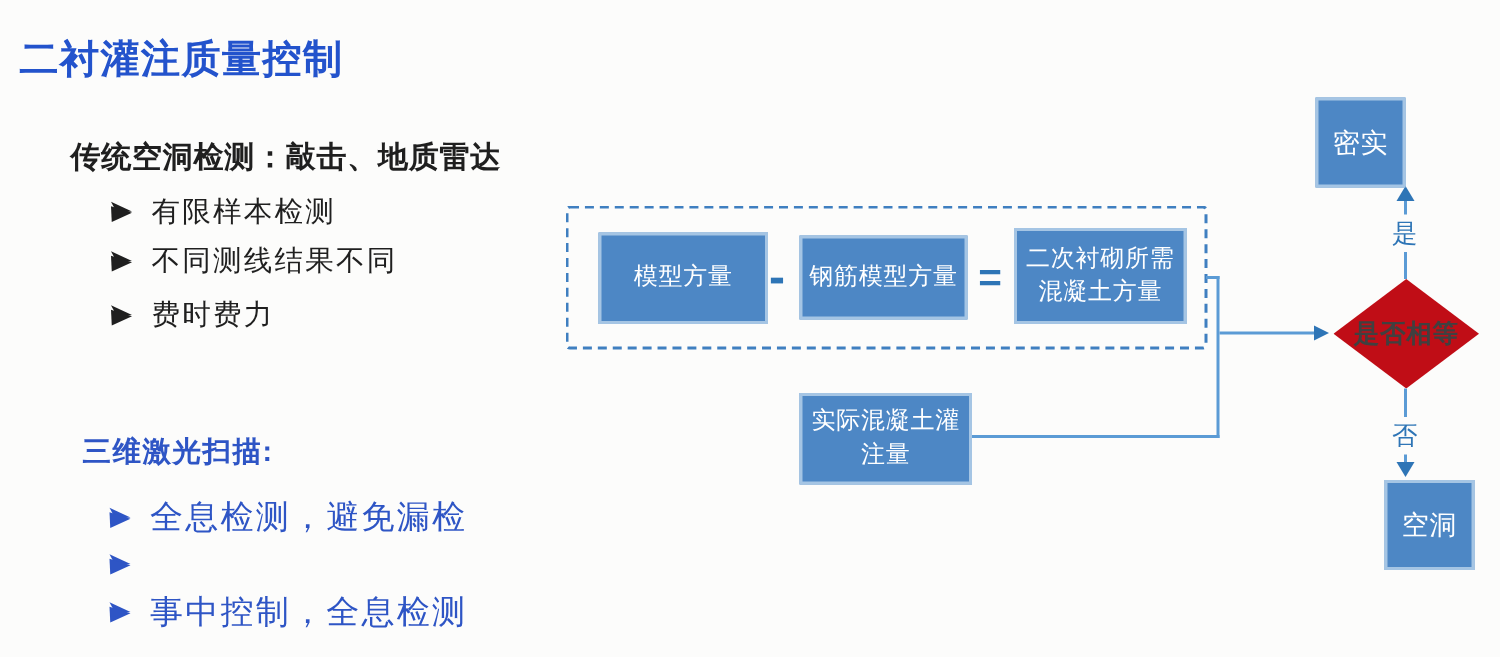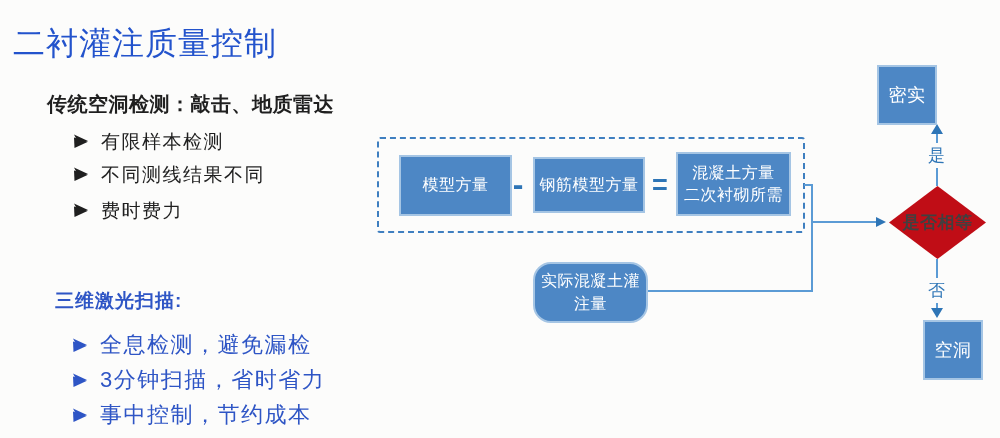--- a/index.html
+++ b/index.html
@@ -5,21 +5,21 @@
   html,body { margin:0; padding:0; background:#ffffff; }
   .slide {
     position:relative; width:1000px; height:438px;
     background:var(--bg, #fcfcfb);
     font-family:"Liberation Sans", sans-serif;
     overflow:hidden;
   }
   
   .page-title {
     position:absolute; left:13px; top:22px;
-    font-size:32px; font-weight:normal; letter-spacing:1px;
+    font-size:26px; font-weight:bold; letter-spacing:1px;
     color:var(--title-blue, #2353cc);
   }
   .trad-heading {
     position:absolute; left:47px; top:91px;
     font-size:20px; font-weight:600; letter-spacing:0.5px;
     color:var(--text-black, #1f1f1f);
   }
   .laser-heading {
     position:absolute; left:55px; top:288px;
     font-size:19px; font-weight:bold; letter-spacing:1px;
@@ -46,21 +46,21 @@
     background:var(--box-fill, #4d87c5);
     border:2px solid var(--box-border, #a5c5e4);
     color:#fff; display:flex; flex-direction:column;
     align-items:center; justify-content:center; text-align:center;
     font-size:16px; line-height:1.38; letter-spacing:0.5px;
   }
   .flow-box span { display:block; }
   #box-model    { left:399px; top:155px; width:113px; height:61px; }
   #box-rebar    { left:533px; top:157px; width:112px; height:56px; }
   #box-required { left:676px; top:152px; width:115px; height:64px; }
-  #box-actual   { left:533px; top:262px; width:115px; height:61px;border-radius:18px; }
+  #box-actual   { left:533px; top:262px; width:115px; height:61px; }
   #box-dense    { left:877px; top:65px;  width:60px;  height:60px; font-size:18px; }
   #box-void     { left:907px; top:320px; width:60px;  height:60px; font-size:18px;margin-left:16px; }
   .operator {
     position:absolute; color:var(--connector, #2e75b6);
     font-weight:bold; text-align:center;
   }
   #op-minus  { left:506px; top:166px; width:24px; font-size:32px; }
   #op-equals { left:647px; top:170px; width:26px; font-size:27px; }
   .line { position:absolute; background:var(--line-blue, #5b9bd5); }
   #line-exit       { left:804px; top:184px; width:9px;   height:2px; }
@@ -144,51 +144,50 @@
       </span>
       <span>全息检测，避免漏检</span>
     </li>
     <li>
       <span class="b-icon">
         <svg width="16" height="15" viewBox="0 0 16 15" fill="currentColor">
           <polygon points="1,0.5 15,7 5,8"></polygon>
             <polygon points="1,3.5 15,7.8 1.5,14"></polygon>
         </svg>
       </span>
-      <span>3分钟扫描，省时省力</span>
-    </li>
-    <li>
-      <span class="b-icon">
-        <svg width="16" height="15" viewBox="0 0 16 15" fill="currentColor">
-          <polygon points="1,0.5 15,7 5,8"></polygon>
-            <polygon points="1,3.5 15,7.8 1.5,14"></polygon>
-        </svg>
-      </span>
-      <span>事中控制，节约成本</span>
+    </li>
+    <li>
+      <span class="b-icon">
+        <svg width="16" height="15" viewBox="0 0 16 15" fill="currentColor">
+          <polygon points="1,0.5 15,7 5,8"></polygon>
+            <polygon points="1,3.5 15,7.8 1.5,14"></polygon>
+        </svg>
+      </span>
+      <span>事中控制，全息检测</span>
     </li>
   </ul>
 
   <div>
     <div class="dashed-group"></div>
 
     <div class="flow-box" id="box-model">
       <span>模型方量</span>
     </div>
 
     <div class="operator" id="op-minus">-</div>
 
     <div class="flow-box" id="box-rebar">
       <span>钢筋模型方量</span>
     </div>
 
     <div class="operator" id="op-equals">=</div>
 
     <div class="flow-box" id="box-required">
+      <span>二次衬砌所需</span>
       <span>混凝土方量</span>
-      <span>二次衬砌所需</span>
     </div>
 
     <div class="flow-box" id="box-actual">
       <span>实际混凝土灌</span>
       <span>注量</span>
     </div>
 
     <div class="line" id="line-exit"></div>
     <div class="line" id="line-vert"></div>
     <div class="line" id="line-actual"></div>

